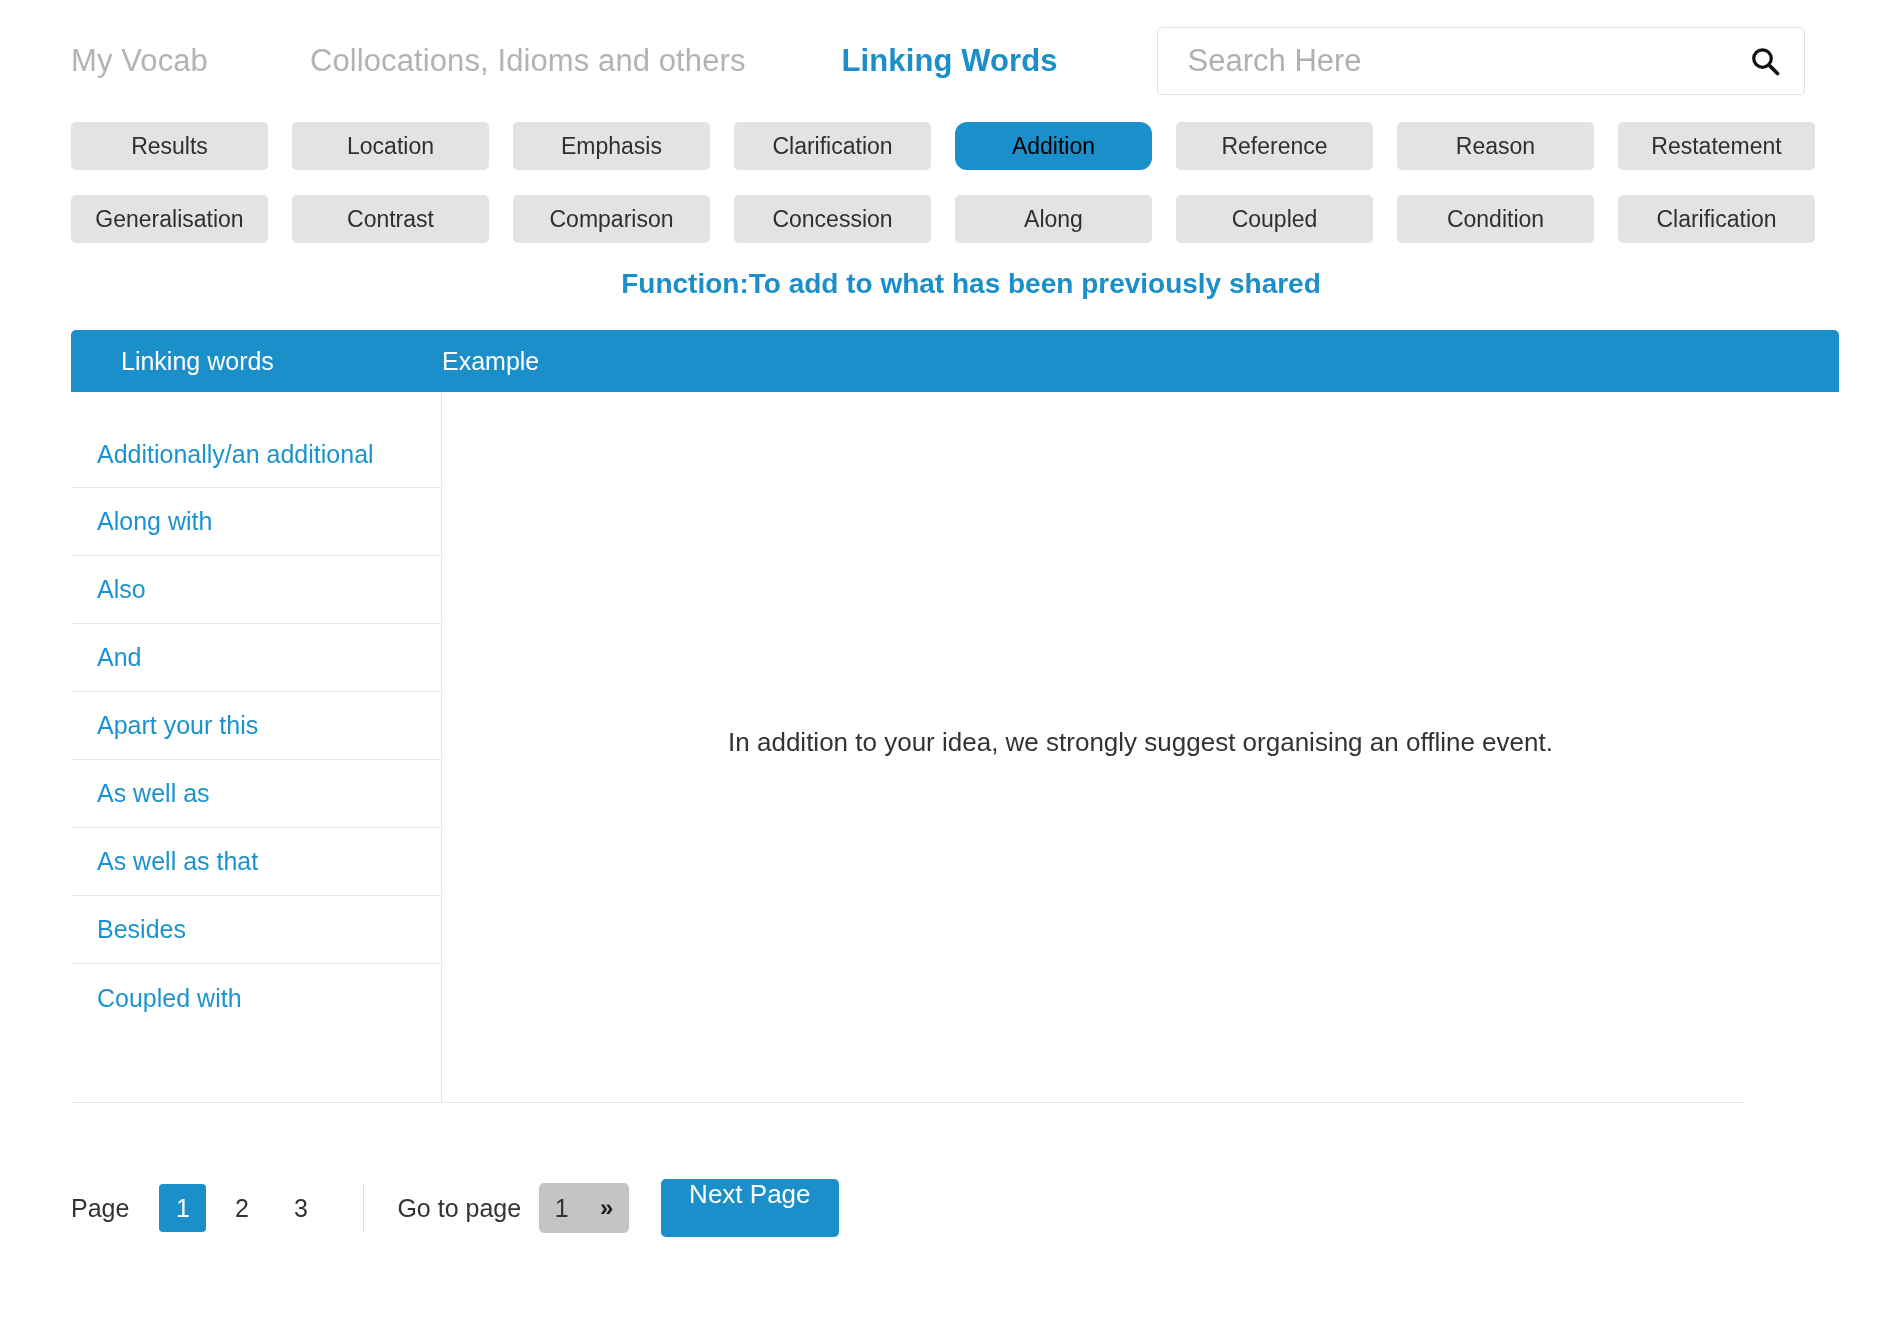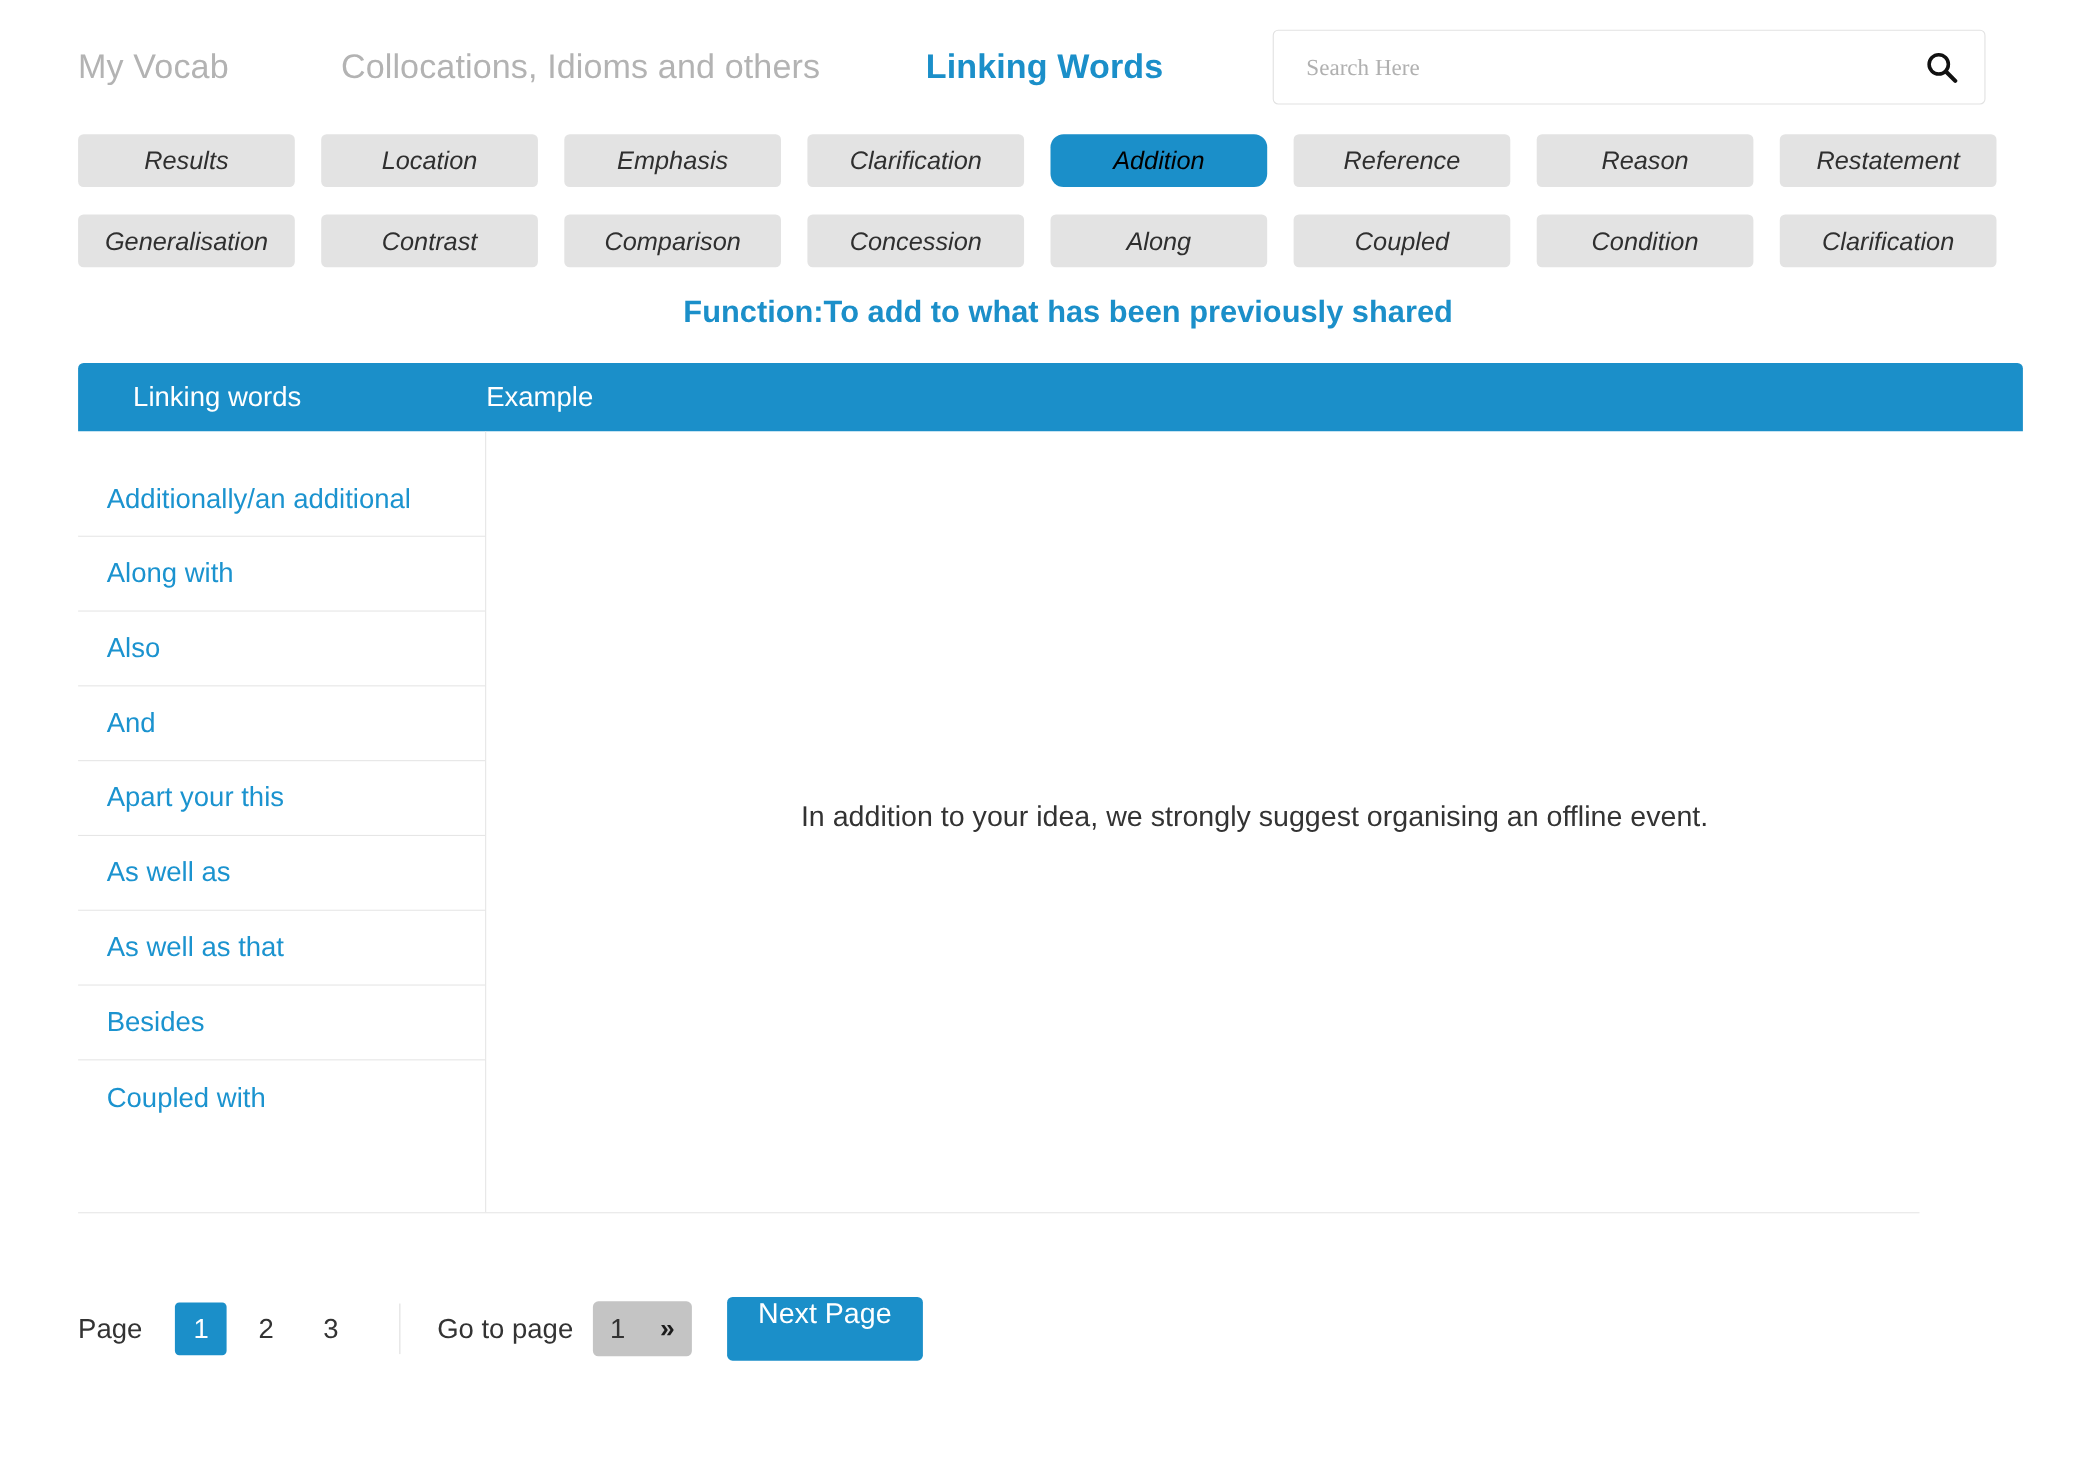--- a/index.html
+++ b/index.html
@@ -48,22 +48,22 @@
     border-radius: 5px;
     background: #ffffff;
     display: flex;
     align-items: center;
     padding: 0 24px 0 28px;
   }
   .search-input {
     flex: 1;
     border: none;
     outline: none;
-    font-size: 21px;
-    font-family: Liberation Serif, serif;
+    font-size: 31px;
+    font-family: Liberation Sans, sans-serif;
     color: #ec4899;
     background: transparent;
   }
   .search-input::placeholder { color: #b0b0b0; }
   .search-icon { width: 30px; height: 30px; flex: none; display: block; }
 
   
   .cat-area {
     padding: 0 71px;
   }
@@ -80,21 +80,20 @@
     color: #2f2f2f;
     font-size: 23px;
     font-family: "Liberation Sans", sans-serif;
     border: none;
     cursor: pointer;
     display: flex;
     align-items: center;
     justify-content: center;
     padding: 0 4px;
     white-space: nowrap;
-    font-style: italic;
   }
   .cat-btn.selected {
     background: #1b8fc9;
     color: #000000;
     border-radius: 12px;
   }
 
   
   .function-line {
     text-align: center;

